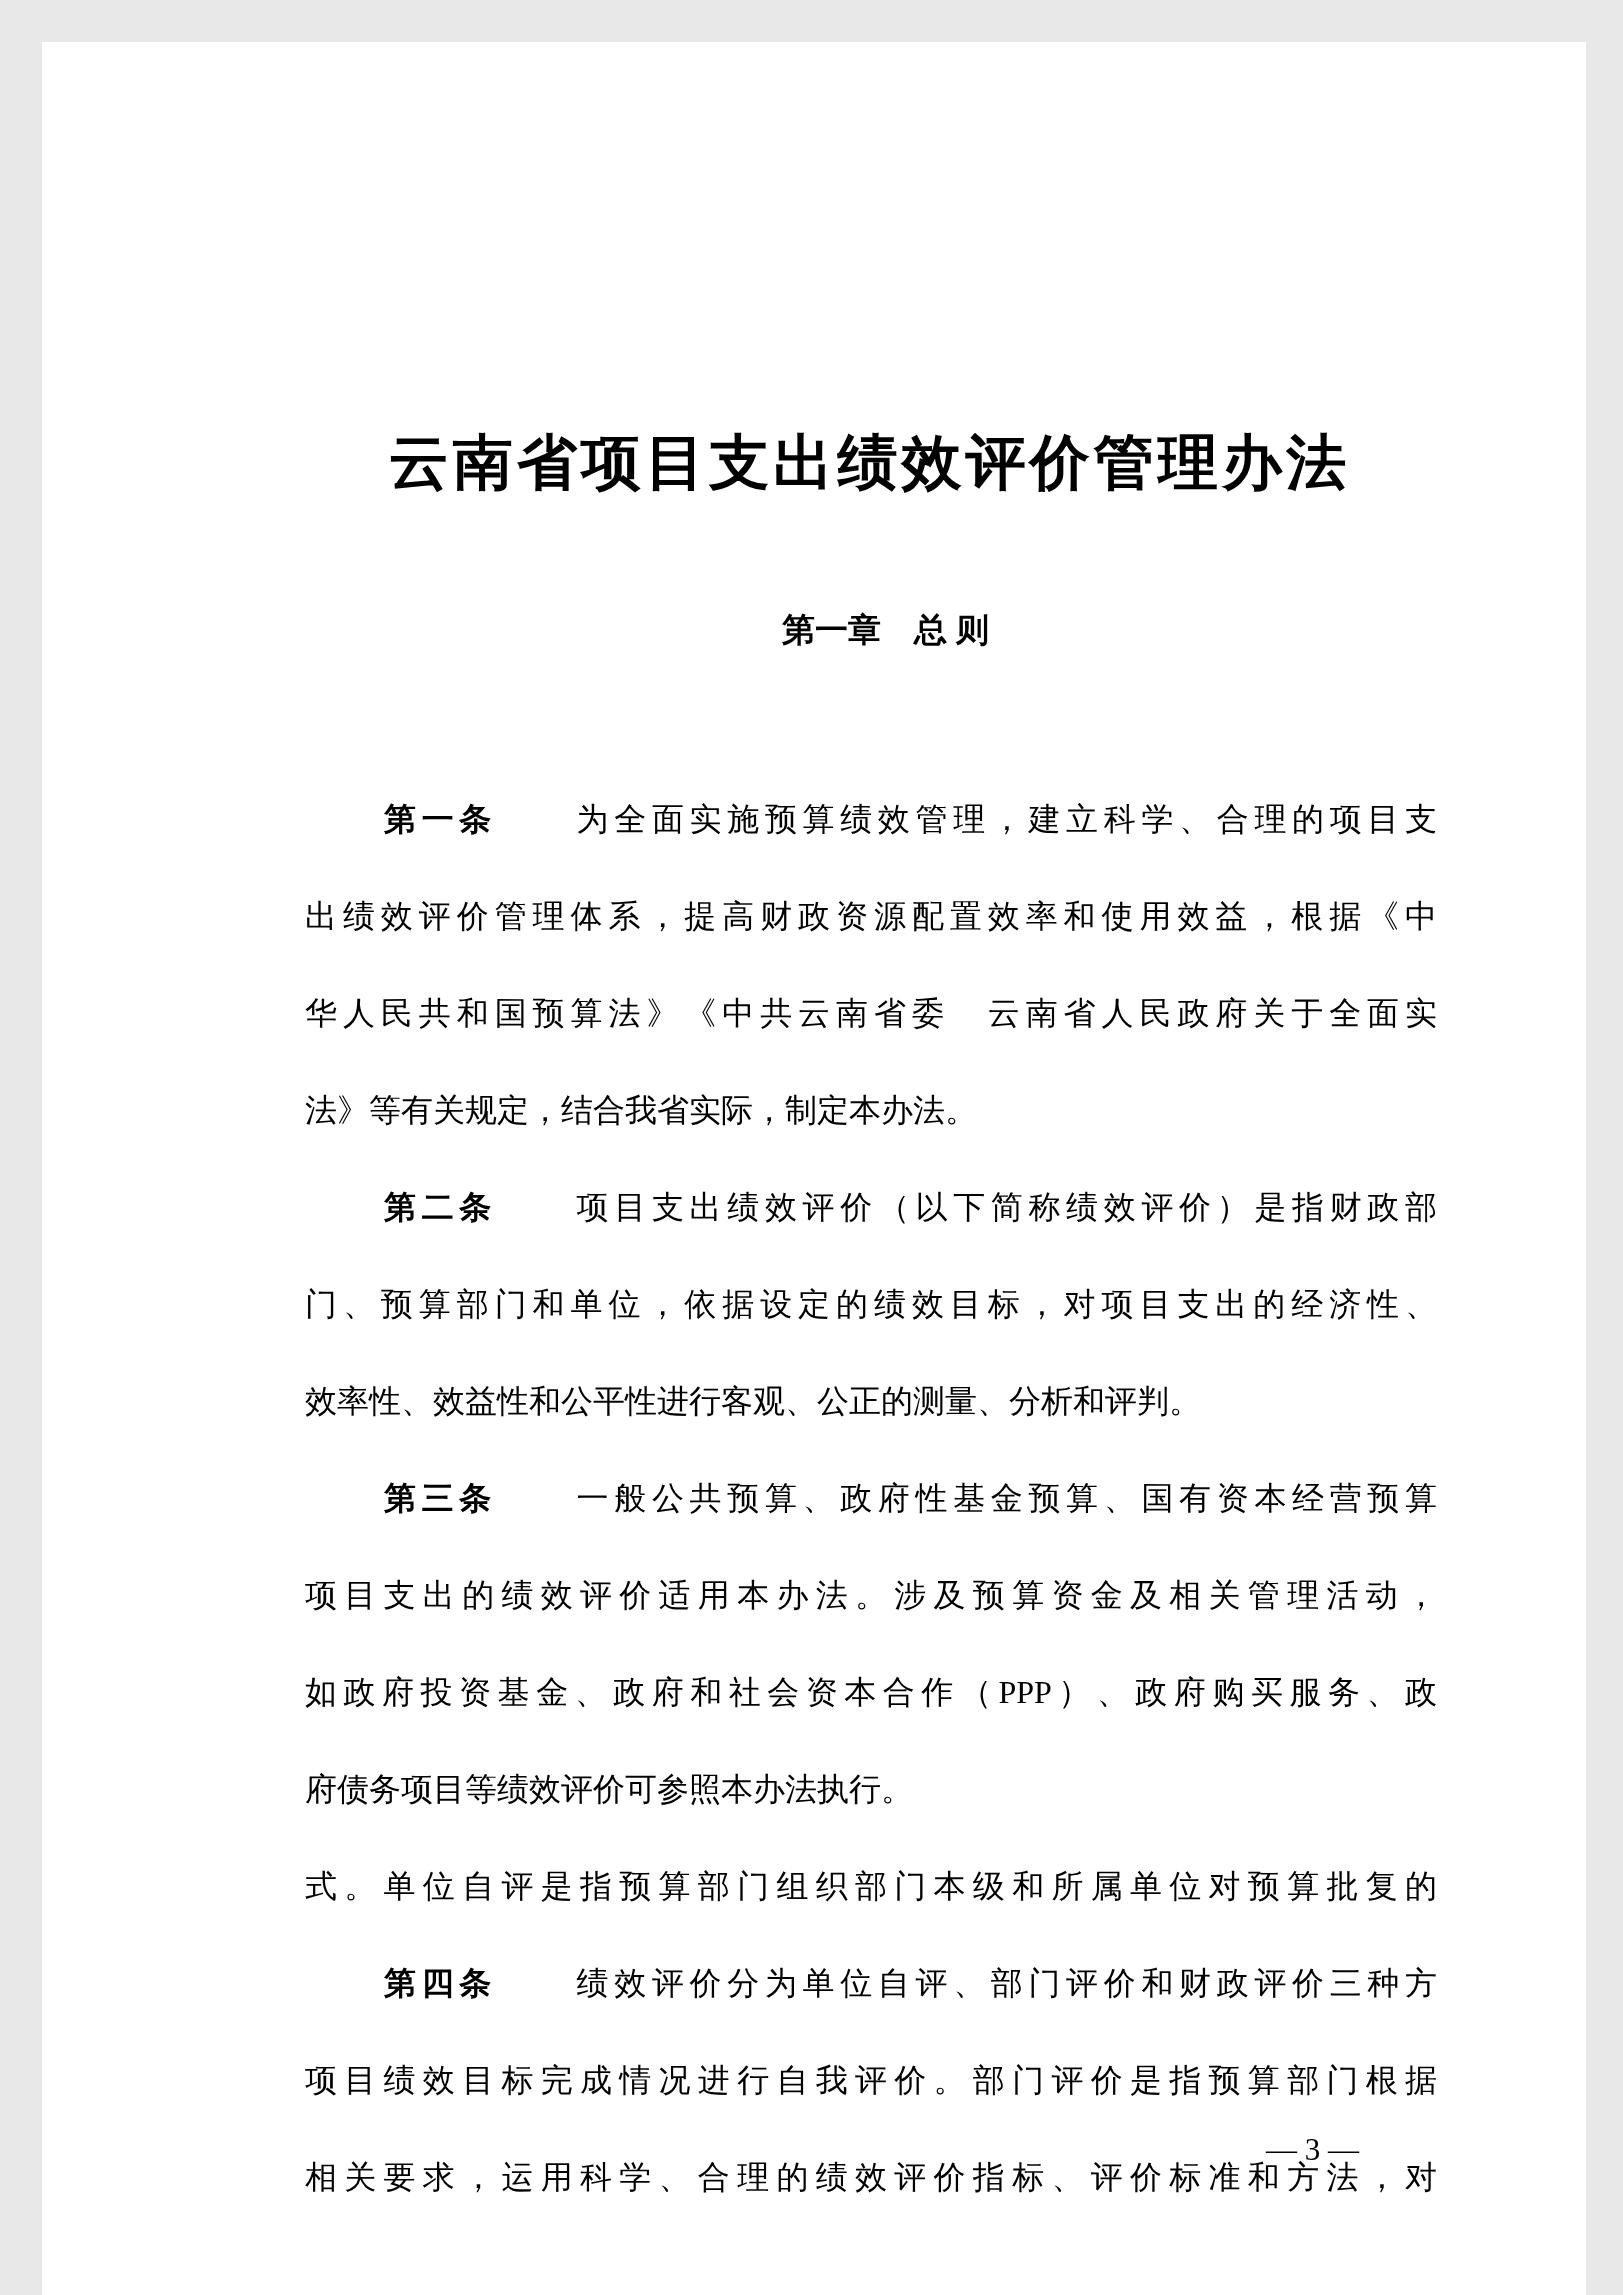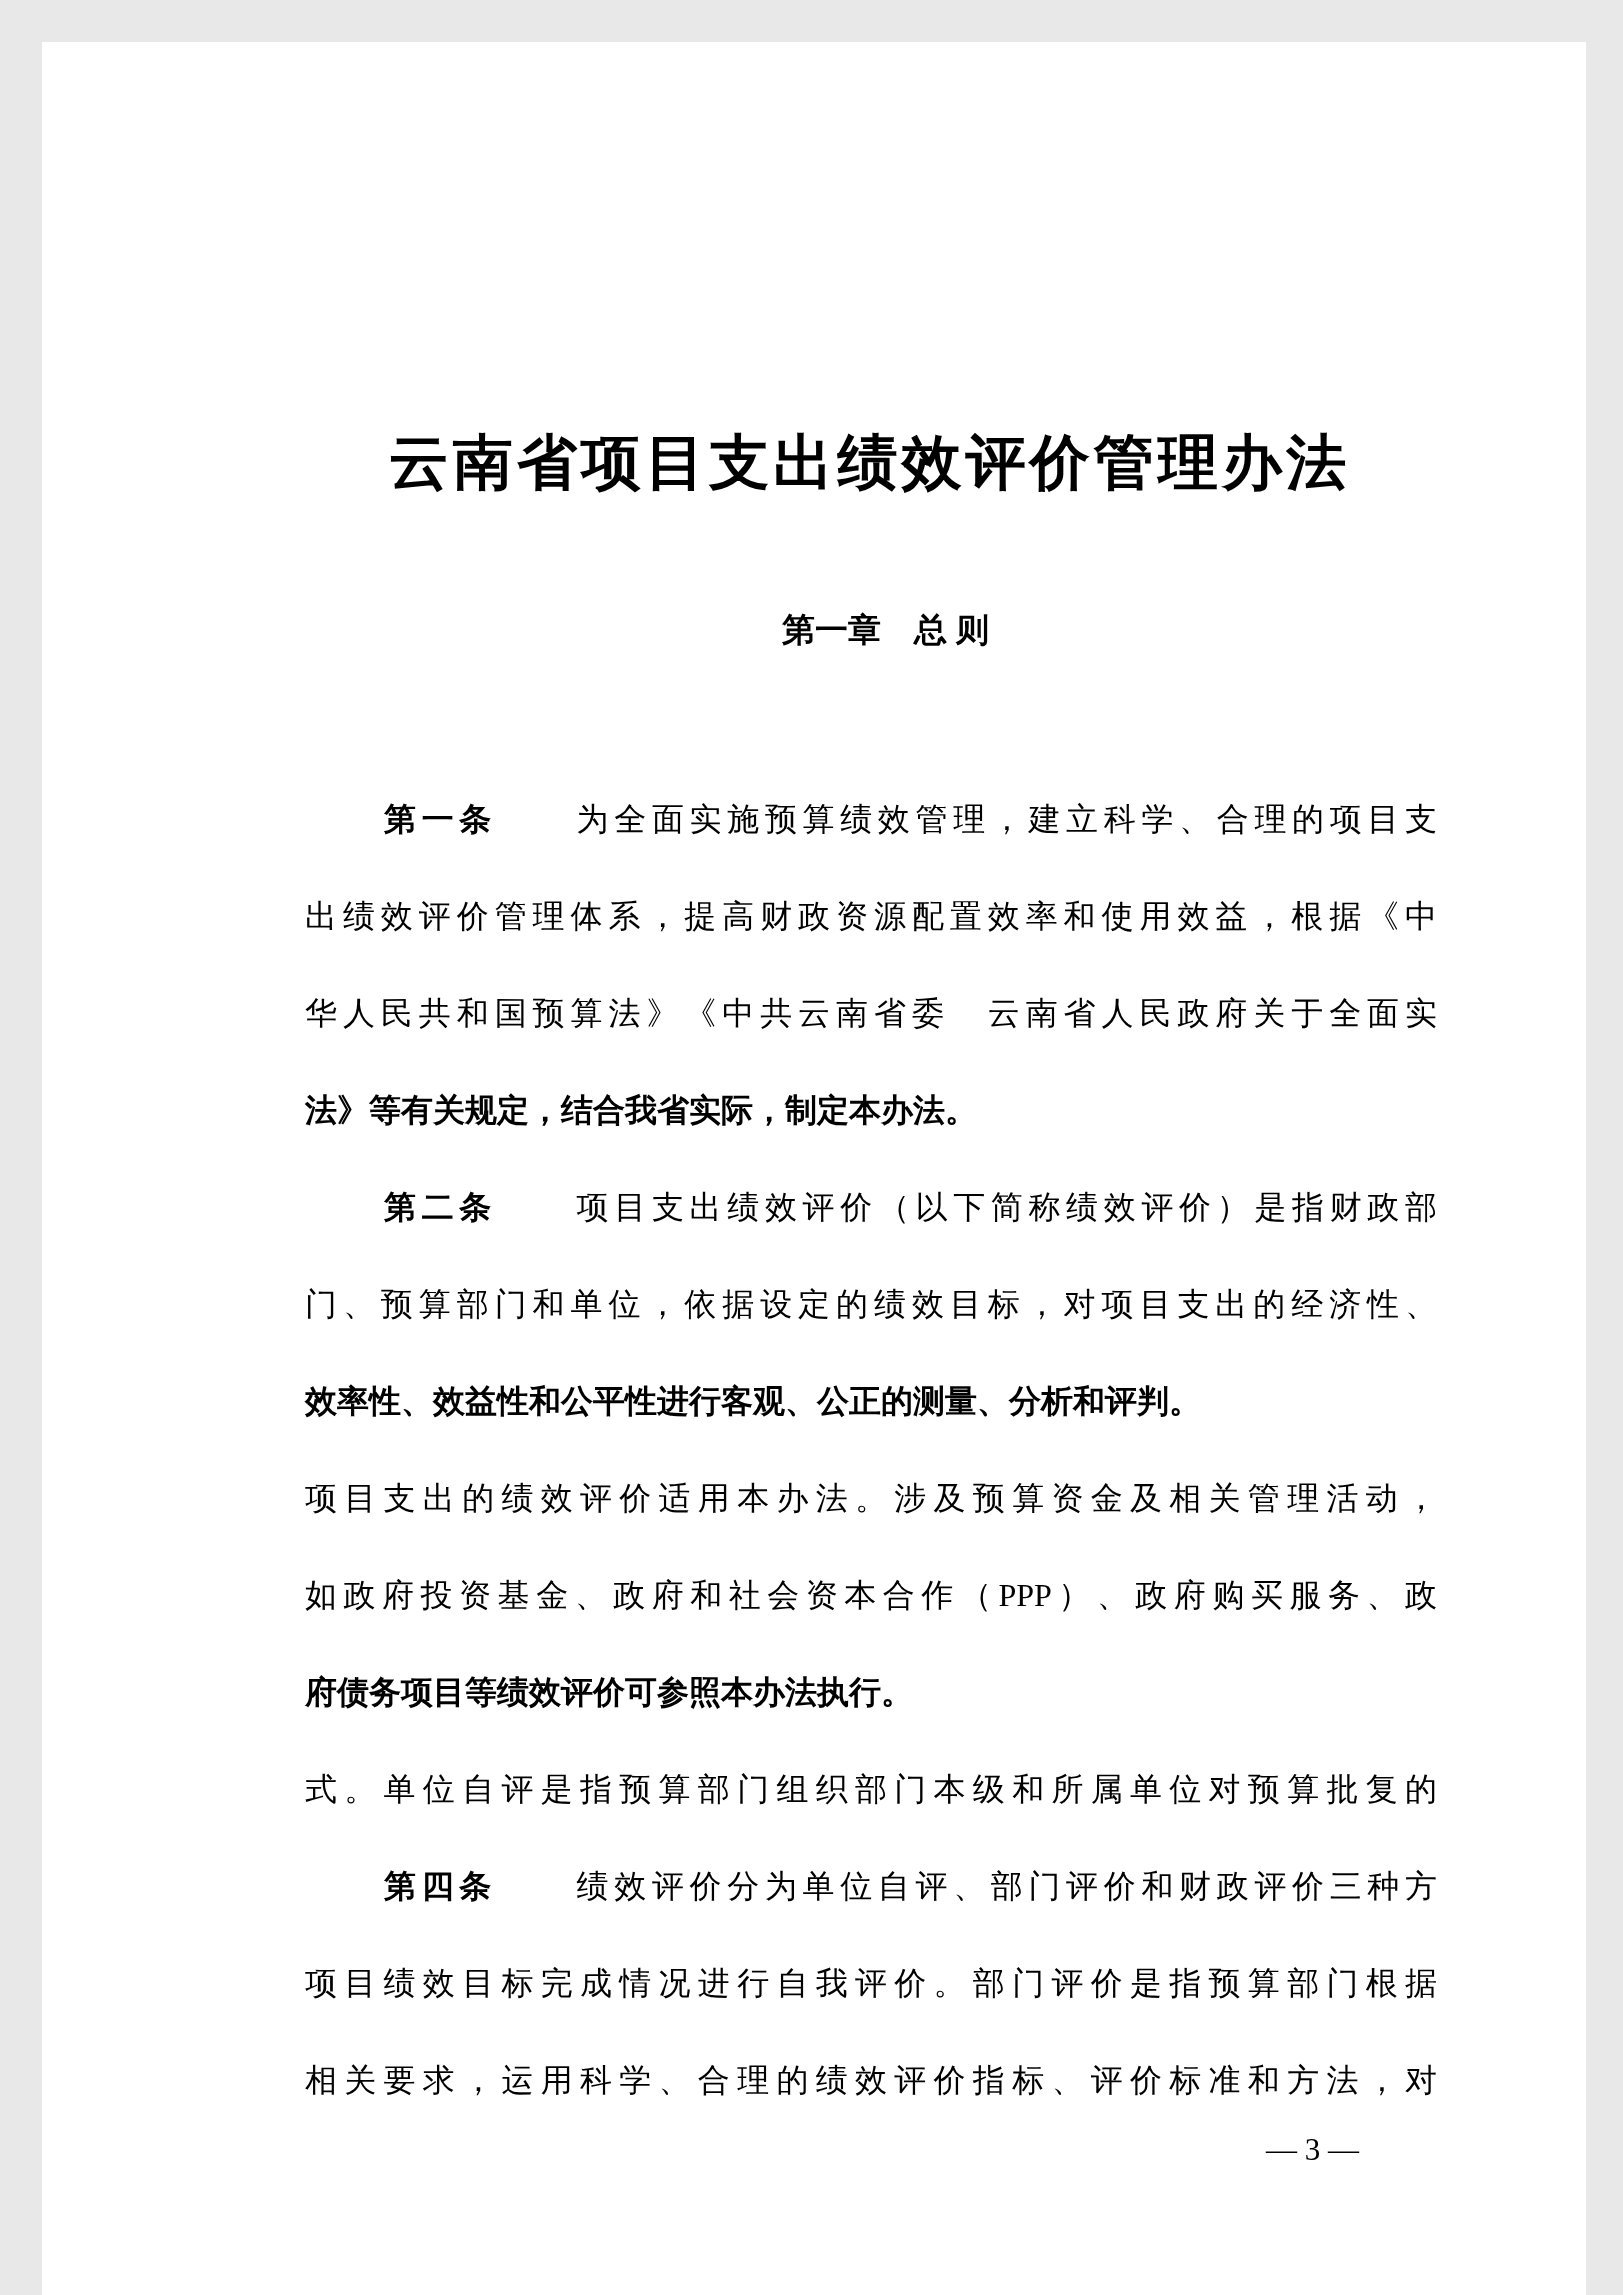--- a/index.html
+++ b/index.html
@@ -48,21 +48,21 @@
     font-family: "Liberation Serif", "DejaVu Serif", serif;
   }
   .line {
     height: 81px;
     line-height: 81px;
     text-align: justify;
     text-justify: inter-character;
     overflow: hidden;
   }
   .line.fill { text-align-last: justify; }
-  .line.last { text-align: right; text-align-last: left; font-weight: bold; }
+  .line.last { text-align: right; text-align-last: left; }
   .line.indent { text-indent: 79px; }
   .term { font-weight: bold; }
   .page-number {
     position: absolute;
     top: 2068px;
     right: 285px;
     font-size: 31px;
     line-height: 1.2;
     font-family: "Liberation Serif", "DejaVu Serif", serif;
     white-space: nowrap;
@@ -85,20 +85,21 @@
 
 
   <div class="line last"><span class="line-text">法》等有关规定，结合我省实际，制定本办法。</span></div>
 
   <div class="line indent fill"><b class="term">第二条</b><span class="line-text">　项目支出绩效评价（以下简称绩效评价）是指财政部</span></div>
 
   <div class="line fill"><span class="line-text">门、预算部门和单位，依据设定的绩效目标，对项目支出的经济性、</span></div>
 
   <div class="line last"><span class="line-text">效率性、效益性和公平性进行客观、公正的测量、分析和评判。</span></div>
 
+  <div class="line indent fill"><b class="term">第三条</b><span class="line-text">　一般公共预算、政府性基金预算、国有资本经营预算</span></div>
 
   <div class="line fill"><span class="line-text">项目支出的绩效评价适用本办法。涉及预算资金及相关管理活动，</span></div>
 
   <div class="line fill"><span class="line-text">如政府投资基金、政府和社会资本合作（PPP）、政府购买服务、政</span></div>
 
   <div class="line last"><span class="line-text">府债务项目等绩效评价可参照本办法执行。</span></div>
 
   <div class="line fill"><span class="line-text">式。单位自评是指预算部门组织部门本级和所属单位对预算批复的</span></div>
 
   <div class="line indent fill"><b class="term">第四条</b><span class="line-text">　绩效评价分为单位自评、部门评价和财政评价三种方</span></div>

